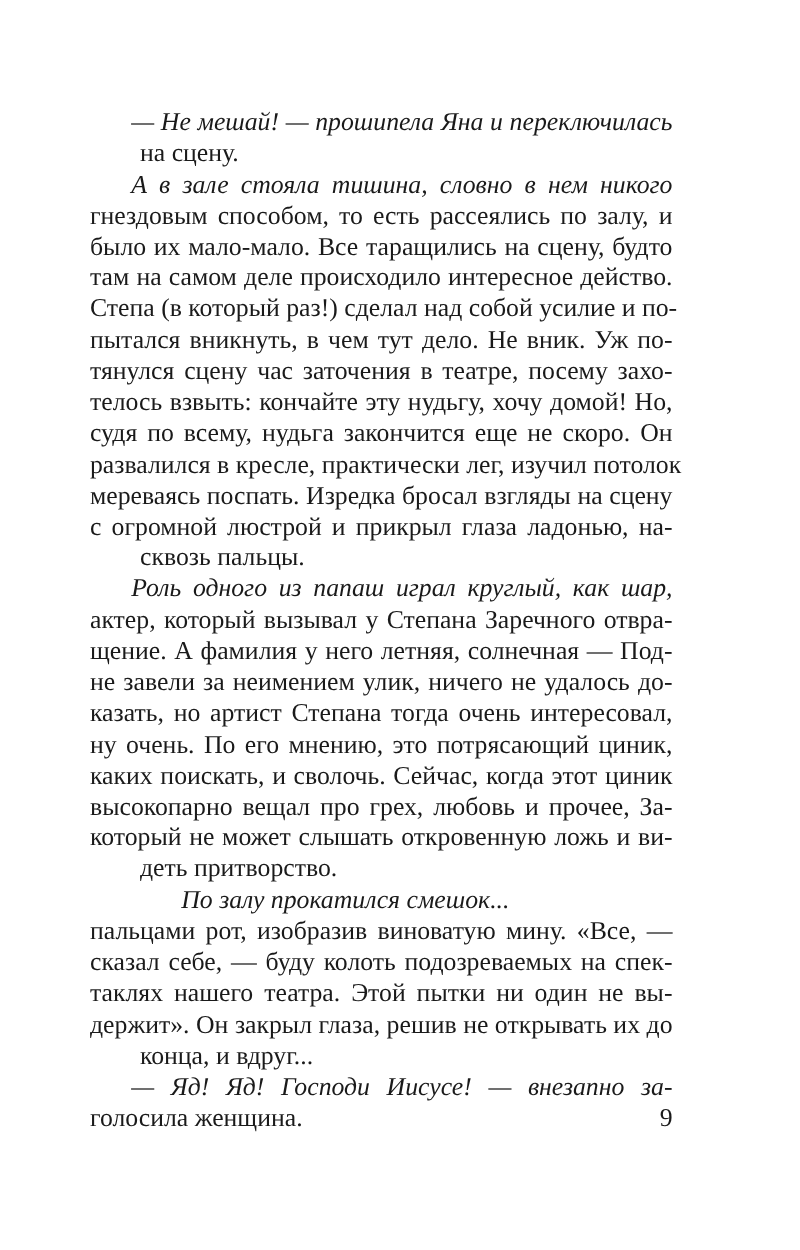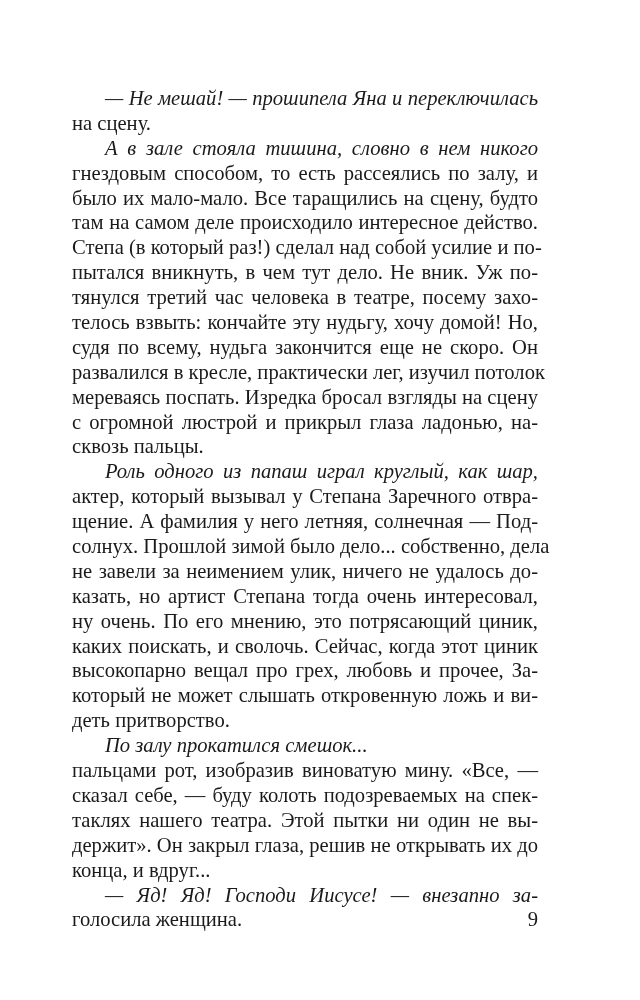--- a/index.html
+++ b/index.html
@@ -30,20 +30,21 @@
       text-align-last: justify;
       height: 24.9px;
       overflow: visible;
     }
     .line.indent {
       padding-left: 33px;
       font-style: italic;
     }
     .line.last {
       text-align-last: left;
+      margin-left: 40px;
     }
     .line.with-folio {
       display: flex;
       justify-content: space-between;
     }
     .folio {
       text-align: right;
     }
   </style>
 </head>
@@ -51,31 +52,30 @@
 
 <div class="page">
   <div class="line indent">— Не мешай! — прошипела Яна и переключилась</div>
   <div class="line last">на сцену.</div>
   <div class="line indent">А в зале стояла тишина, словно в нем никого</div>
   <div class="line">гнездовым способом, то есть рассеялись по залу, и</div>
   <div class="line">было их мало-мало. Все таращились на сцену, будто</div>
   <div class="line">там на самом деле происходило интересное действо.</div>
   <div class="line">Степа (в который раз!) сделал над собой усилие и по-</div>
   <div class="line">пытался вникнуть, в чем тут дело. Не вник. Уж по-</div>
-  <div class="line">тянулся третий час человека в театре, посему захо-</div>
+  <div class="line">тянулся сцену час заточения в театре, посему захо-</div>
   <div class="line">телось взвыть: кончайте эту нудьгу, хочу домой! Но,</div>
   <div class="line">судя по всему, нудьга закончится еще не скоро. Он</div>
   <div class="line">развалился в кресле, практически лег, изучил потолок</div>
   <div class="line">мереваясь поспать. Изредка бросал взгляды на сцену</div>
   <div class="line">с огромной люстрой и прикрыл глаза ладонью, на-</div>
   <div class="line last">сквозь пальцы.</div>
   <div class="line indent">Роль одного из папаш играл круглый, как шар,</div>
   <div class="line">актер, который вызывал у Степана Заречного отвра-</div>
   <div class="line">щение. А фамилия у него летняя, солнечная — Под-</div>
-  <div class="line">солнух. Прошлой зимой было дело... собственно, дела</div>
   <div class="line">не завели за неимением улик, ничего не удалось до-</div>
   <div class="line">казать, но артист Степана тогда очень интересовал,</div>
   <div class="line">ну очень. По его мнению, это потрясающий циник,</div>
   <div class="line">каких поискать, и сволочь. Сейчас, когда этот циник</div>
   <div class="line">высокопарно вещал про грех, любовь и прочее, За-</div>
   <div class="line">который не может слышать откровенную ложь и ви-</div>
   <div class="line last">деть притворство.</div>
   <div class="line indent last">По залу прокатился смешок...</div>
   <div class="line">пальцами рот, изобразив виноватую мину. «Все, —</div>
   <div class="line">сказал себе, — буду колоть подозреваемых на спек-</div>

